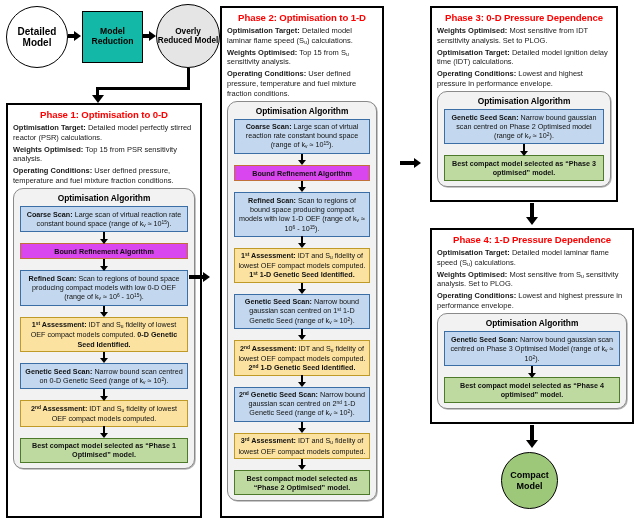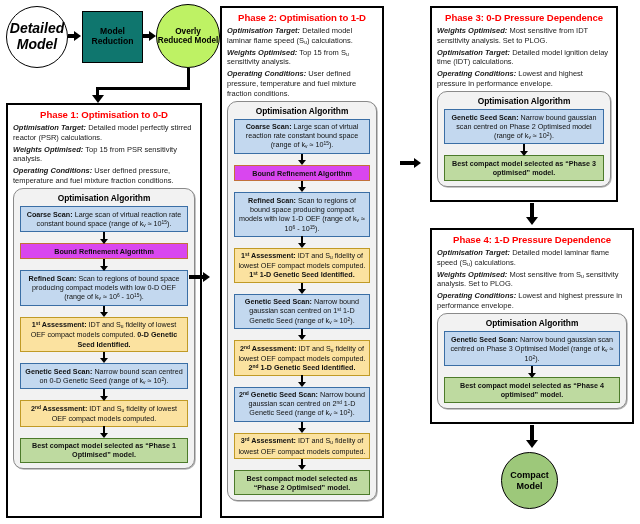--- a/index.html
+++ b/index.html
@@ -43,21 +43,21 @@
     letter-spacing: -0.1px;
     margin-bottom: 3px;
   }
   .meta {
     font-size: 7.5px;
     color: #1a1a1a;
     line-height: 1.28;
     margin-bottom: 2.5px;
     text-align: left;
   }
-  .meta b { font-weight: bold; font-style: italic; }
+  .meta b { font-weight: bold; }
 
   
   .algo {
     border: 1.4px solid #8a8a8a;
     border-radius: 10px;
     background: #f2f2f2;
     padding: 3px 6px 5px 6px;
     box-shadow: 0.8px 0.8px 0px rgba(120,120,120,0.55);
   }
   .algo-title {
@@ -126,39 +126,39 @@
   .elbow-h { background: #000; }
 
   sub { font-size: 0.68em; vertical-align: -0.22em; }
   sup { font-size: 0.68em; vertical-align: 0.42em; }
 </style>
 </head>
 <body>
 
 <div id="root">
 
-  <div class="circle abs" style="left:6px; top:6px; width:62px; height:62px; font-size:14px;font-style:italic;">
+  <div class="circle abs" style="left:6px; top:6px; width:62px; height:62px; font-size:10px;">
     <span>Detailed Model</span>
   </div>
 
   <div class="arrow-right abs" style="left:68px; top:31px; width:13px;">
     <div class="shaft" style="width:6px;"></div>
       <div class="head"></div>
   </div>
 
-  <div class="sqbox abs" style="left:82px; top:11px; width:61px; height:52px; background:#0f766e; font-size:8.6px;">
+  <div class="sqbox abs" style="left:82px; top:11px; width:61px; height:52px; background:#14b8a6; font-size:8.6px;">
     <span>Model Reduction</span>
   </div>
 
   <div class="arrow-right abs" style="left:143px; top:31px; width:13px;">
     <div class="shaft" style="width:6px;"></div>
       <div class="head"></div>
   </div>
 
-  <div class="circle abs" style="left:156px; top:4px; width:64px; height:64px; background:#bef264; font-size:8.2px;">
+  <div class="circle abs" style="left:156px; top:4px; width:64px; height:64px; background:#e5e5e5; font-size:8.2px;">
     <span>Overly Reduced Model</span>
   </div>
 
   <div class="elbow-v abs" style="left:186.5px; top:68px; width:3.2px; height:22px;"></div>
   <div class="elbow-h abs" style="left:96px; top:68px; width:93.5px; height:3.2px; top:86.8px;"></div>
   <div class="arrow-down abs" style="left:91.5px; top:86.8px;">
     <div class="shaft" style="height:9px;"></div>
       <div class="head"></div>
   </div>
 

